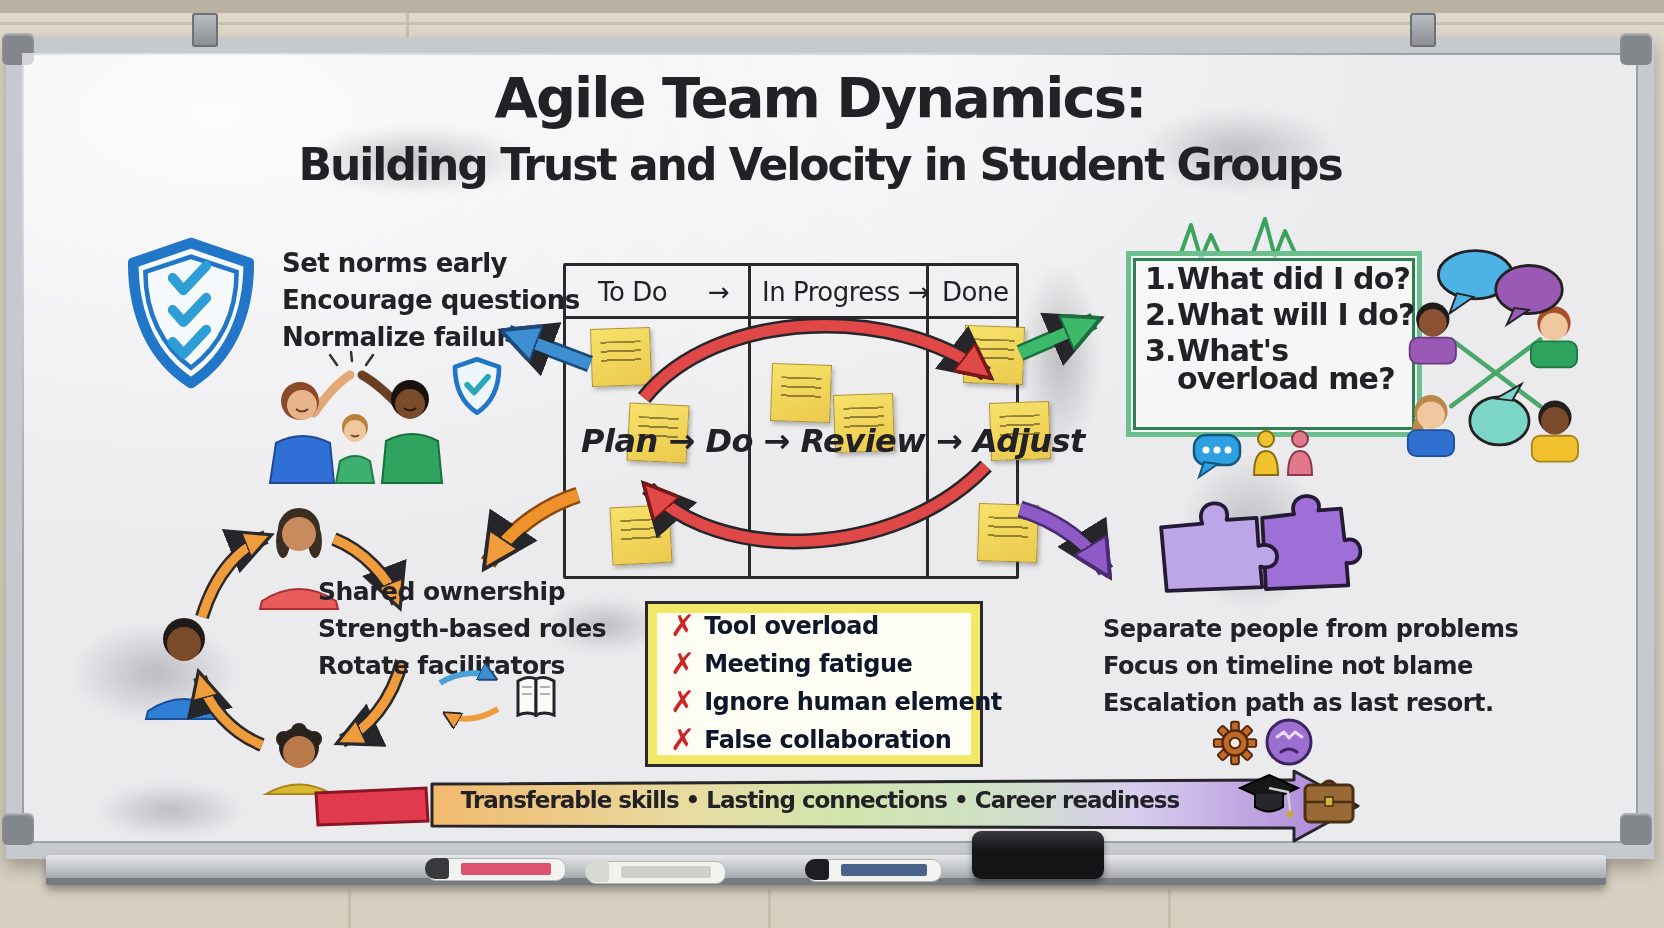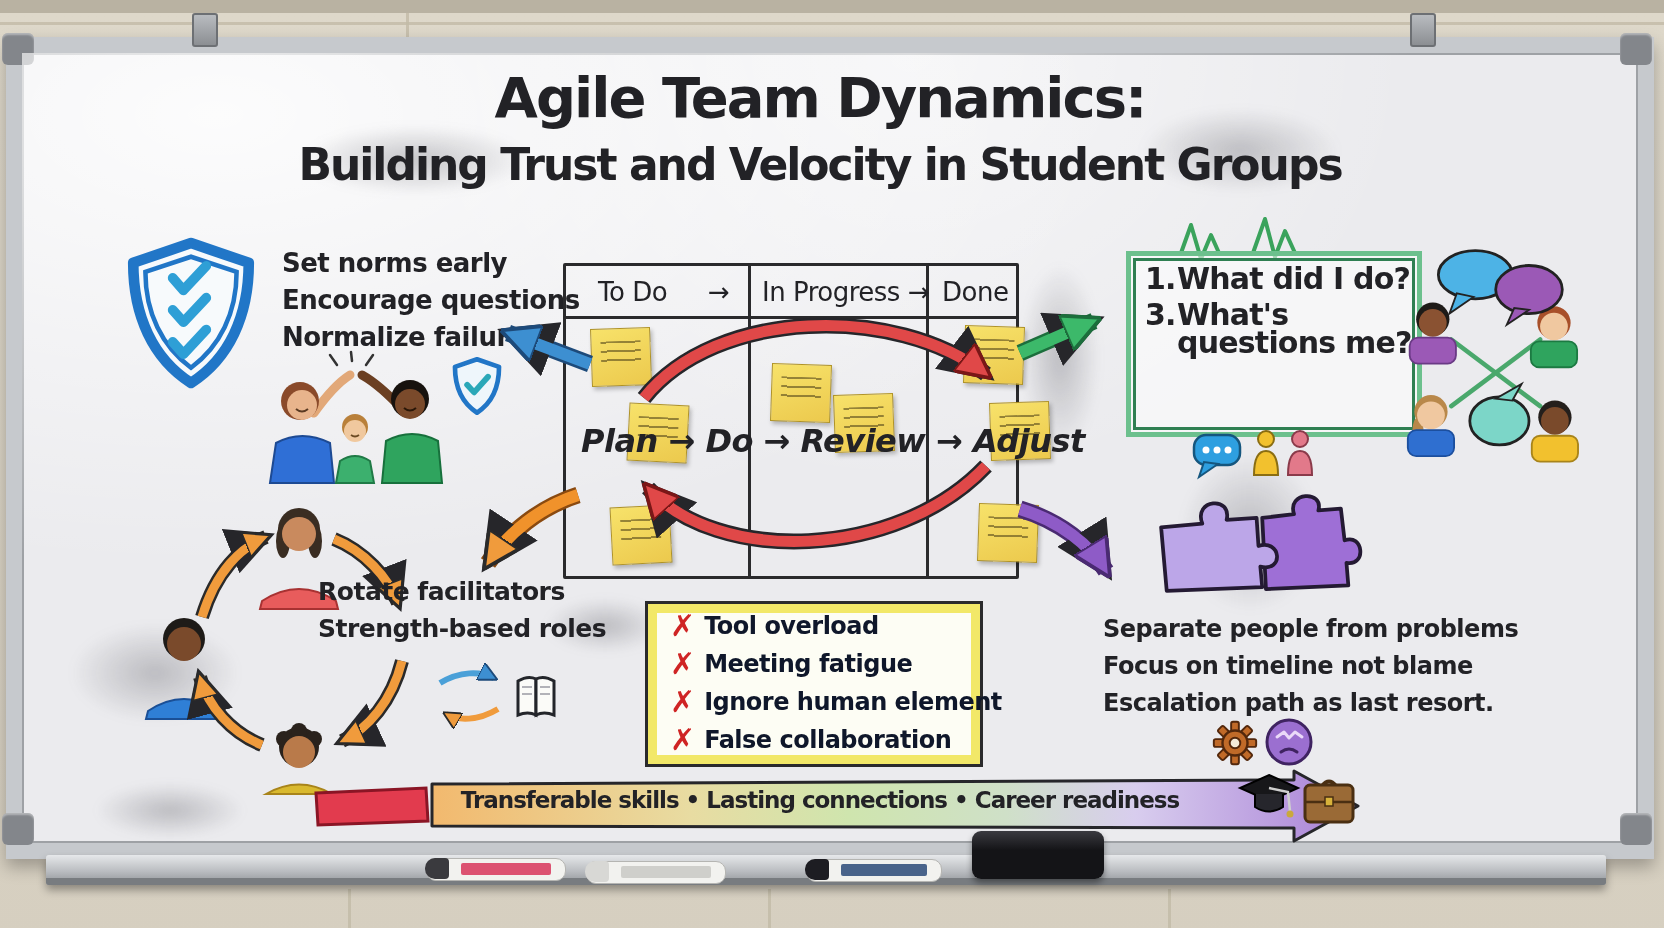--- a/index.html
+++ b/index.html
@@ -215,22 +215,23 @@
   <svg style="left:1014px;top:482px;" width="118" height="105" viewBox="0 0 118 105">
     <path d="M6 14 C 46 26, 76 50, 92 76" fill="none" stroke="#4a2a72" stroke-width="17" marker-end="url(#mDark)"></path>
     <path d="M6 14 C 46 26, 76 50, 92 76" fill="none" stroke="#8e5bc7" stroke-width="12" marker-end="url(#mPurple)"></path>
   </svg>
 
   <svg style="left:1155px;top:200px;" width="220" height="48" viewBox="0 0 220 48">
     <polyline points="0,40 26,40 36,12 46,46 56,22 64,40 98,40 110,6 120,44 130,18 140,40 220,40" fill="none" stroke="#3aa35c" stroke-width="4" stroke-linejoin="round"></polyline>
   </svg>
   <div class="standup">
     <div class="row"><span class="num">1.</span><span>What did I do?</span></div>
+    <div class="row"><span class="num">2.</span><span>What will I do?</span></div>
     <div class="row"><span class="num">3.</span><span>What's</span></div>
-    <div class="row" style="margin-left:46px;margin-top:2px;"><span>questions me?</span></div>
+    <div class="row" style="margin-left:46px;margin-top:2px;"><span>overload me?</span></div>
   </div>
 
   <svg style="left:1192px;top:420px;" width="52" height="46" viewBox="0 0 52 46">
     <rect x="2" y="2" width="46" height="30" rx="12" fill="#2e9fe0" stroke="#15567e" stroke-width="2.5"></rect>
     <polygon points="12,29 7,44 26,31" fill="#2e9fe0" stroke="#15567e" stroke-width="2"></polygon>
     <circle cx="14" cy="17" r="3.5" fill="#fff"></circle>
       <circle cx="25" cy="17" r="3.5" fill="#fff"></circle>
       <circle cx="36" cy="17" r="3.5" fill="#fff"></circle>
   </svg>
   <svg style="left:1252px;top:416px;" width="66" height="48" viewBox="0 0 66 48">
@@ -282,22 +283,23 @@
     <path d="M66 128 C 80 82, 105 58, 130 48" fill="none" stroke="#f09b3c" stroke-width="9" marker-end="url(#mOr)"></path>
     <path d="M198 50 C 228 62, 252 88, 262 114" fill="none" stroke="#2a2a2a" stroke-width="14" marker-end="url(#mDark)"></path>
     <path d="M198 50 C 228 62, 252 88, 262 114" fill="none" stroke="#f09b3c" stroke-width="9" marker-end="url(#mOr)"></path>
     <path d="M266 172 C 256 212, 232 240, 206 252" fill="none" stroke="#2a2a2a" stroke-width="14" marker-end="url(#mDark)"></path>
     <path d="M266 172 C 256 212, 232 240, 206 252" fill="none" stroke="#f09b3c" stroke-width="9" marker-end="url(#mOr)"></path>
     <path d="M126 256 C 96 244, 72 218, 64 188" fill="none" stroke="#2a2a2a" stroke-width="14" marker-end="url(#mDark)"></path>
     <path d="M126 256 C 96 244, 72 218, 64 188" fill="none" stroke="#f09b3c" stroke-width="9" marker-end="url(#mOr)"></path>
   </svg>
 
   <div class="list" style="left:318px;top:560px;font-size:25px;letter-spacing:-1px;">
+    <div>Shared ownership</div>
+    <div>Strength-based roles</div>
     <div>Rotate facilitators</div>
-    <div>Strength-based roles</div>
   </div>
 
   <svg style="left:432px;top:652px;" width="125" height="62" viewBox="0 0 125 62">
     <path d="M8 18 C 28 6, 48 6, 62 13" fill="none" stroke="#4aa0d8" stroke-width="6" marker-end="url(#mBlue)"></path>
     <path d="M66 44 C 46 56, 26 56, 14 49" fill="none" stroke="#f09b3c" stroke-width="6" marker-end="url(#mOr)"></path>
     <g>
       <path d="M86 16 Q 96 10 104 14 L 104 50 Q 96 46 86 50 Z" fill="#fbfbf8" stroke="#23252a" stroke-width="3"></path>
       <path d="M122 16 Q 112 10 104 14 L 104 50 Q 112 46 122 50 Z" fill="#fbfbf8" stroke="#23252a" stroke-width="3"></path>
       <path d="M90 22 h10 M90 29 h10 M108 22 h10 M108 29 h10" stroke="#9a9aa2" stroke-width="1.5"></path>
     </g>

